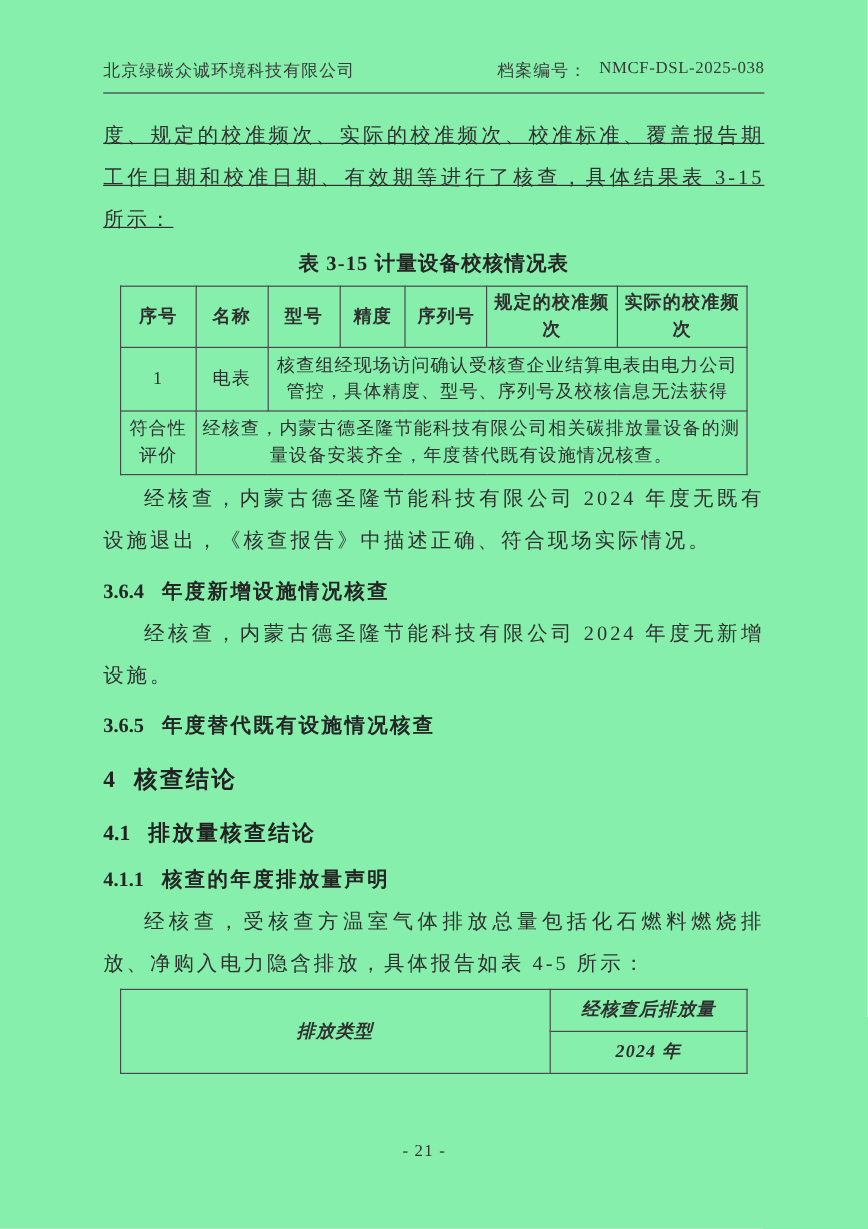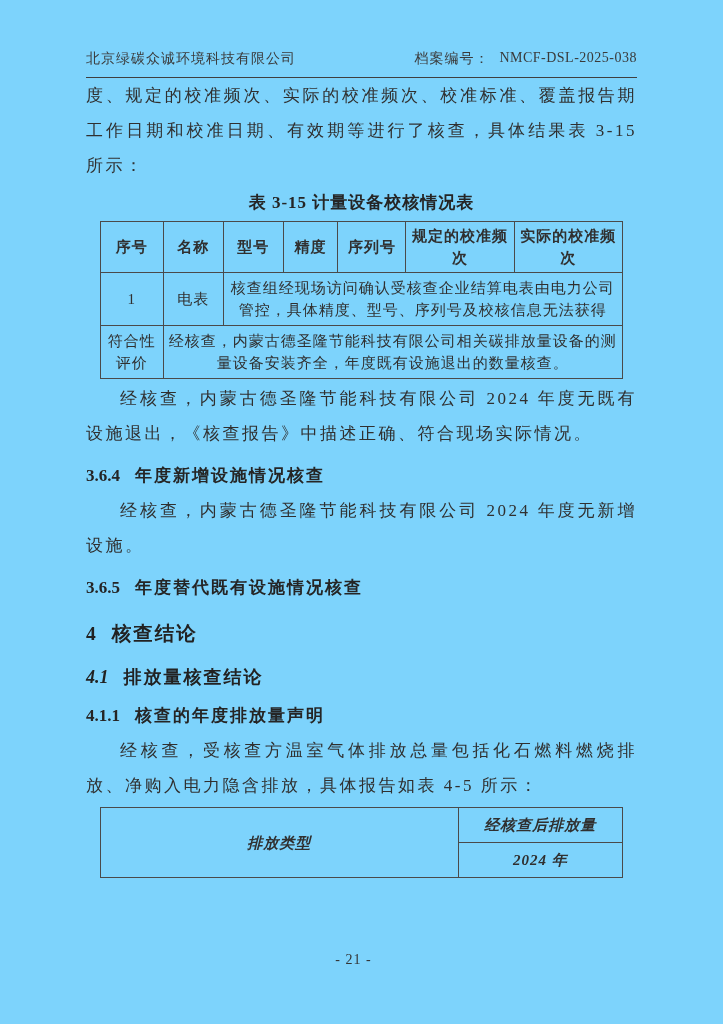--- a/index.html
+++ b/index.html
@@ -1,18 +1,18 @@
 <!DOCTYPE html>
 <html><head>
 <meta charset="utf-8">
 <style>
   html,body { margin:0; padding:0; background:#e8e8e8; }
   .page {
     position:relative; width:723px; height:1024px; margin:0 auto;
-    background:#7dd3fc; overflow:hidden;
+    background:#86efac; overflow:hidden;
     font-family:"Liberation Serif","DejaVu Serif",serif;
     color:#2e2e2e;
   }
   .inner { padding:0 86px; }
 
   
   .doc-header {
     display:flex; justify-content:space-between; align-items:baseline;
     margin:50px 86px 0 86px; padding-bottom:9px;
     border-bottom:1.5px solid #3f3f3f;
@@ -20,30 +20,30 @@
   }
   .doc-header .right { display:flex; gap:10px;justify-content:space-between; }
   .doc-header .code { letter-spacing:0.5px; }
 
   
   .par {
     margin:0; font-size:17px; line-height:35px;
     text-align:justify; letter-spacing:2.5px; color:#303030;
   }
   .par.indent { text-indent:2em; }
-  .mt8  { margin-top:0; }
+  .mt8  { margin-top:17px;text-decoration:underline; }
   .mt2  { margin-top:2px; }
 
   
   .h3 { margin:10px 0 0 0; font-size:17px; font-weight:bold; line-height:30px; letter-spacing:2px; color:#252525; }
   .h3 .num { letter-spacing:0; margin-right:15px; }
   .h1 { margin:14px 0 0 0; font-size:19.5px; font-weight:bold; line-height:34px; letter-spacing:2px; color:#222; }
   .h1 .num { letter-spacing:0; margin-right:16px; }
   .h2 { margin:10px 0 0 0; font-size:18px; font-weight:bold; line-height:32px; letter-spacing:2px; color:#222; }
-  .h2 .num { letter-spacing:0; margin-right:15px;font-style:italic; }
+  .h2 .num { letter-spacing:0; margin-right:15px; }
 
   
   .table-title {
     margin:6px 0 4px 0; text-align:center; font-weight:bold;
     font-size:17px; line-height:28px; letter-spacing:1px; color:#252525;
   }
   .table-title.second { margin-top:2px; }
 
   
   table { border-collapse:collapse; width:523px; margin:4px auto 0 auto; table-layout:fixed; }
@@ -102,21 +102,21 @@
           <th>规定的校准频次</th>
           <th>实际的校准频次</th>
         </tr>
         <tr>
           <td>1</td>
           <td>电表</td>
           <td colspan="5">核查组经现场访问确认受核查企业结算电表由电力公司管控，具体精度、型号、序列号及校核信息无法获得</td>
         </tr>
         <tr>
           <td>符合性评价</td>
-          <td colspan="6">经核查，内蒙古德圣隆节能科技有限公司相关碳排放量设备的测量设备安装齐全，年度既有设施退出的数量核查。</td>
+          <td colspan="6">经核查，内蒙古德圣隆节能科技有限公司相关碳排放量设备的测量设备安装齐全，年度替代既有设施情况核查。</td>
         </tr>
       </tbody>
     </table>
 
     <p class="par indent mt2">经核查，内蒙古德圣隆节能科技有限公司 2024 年度无既有设施退出，《核查报告》中描述正确、符合现场实际情况。</p>
 
     <h3 class="h3">
       <span class="num">3.6.4</span><span>年度新增设施情况核查</span>
     </h3>
     <p class="par indent mt2">经核查，内蒙古德圣隆节能科技有限公司 2024 年度无新增设施。</p>

